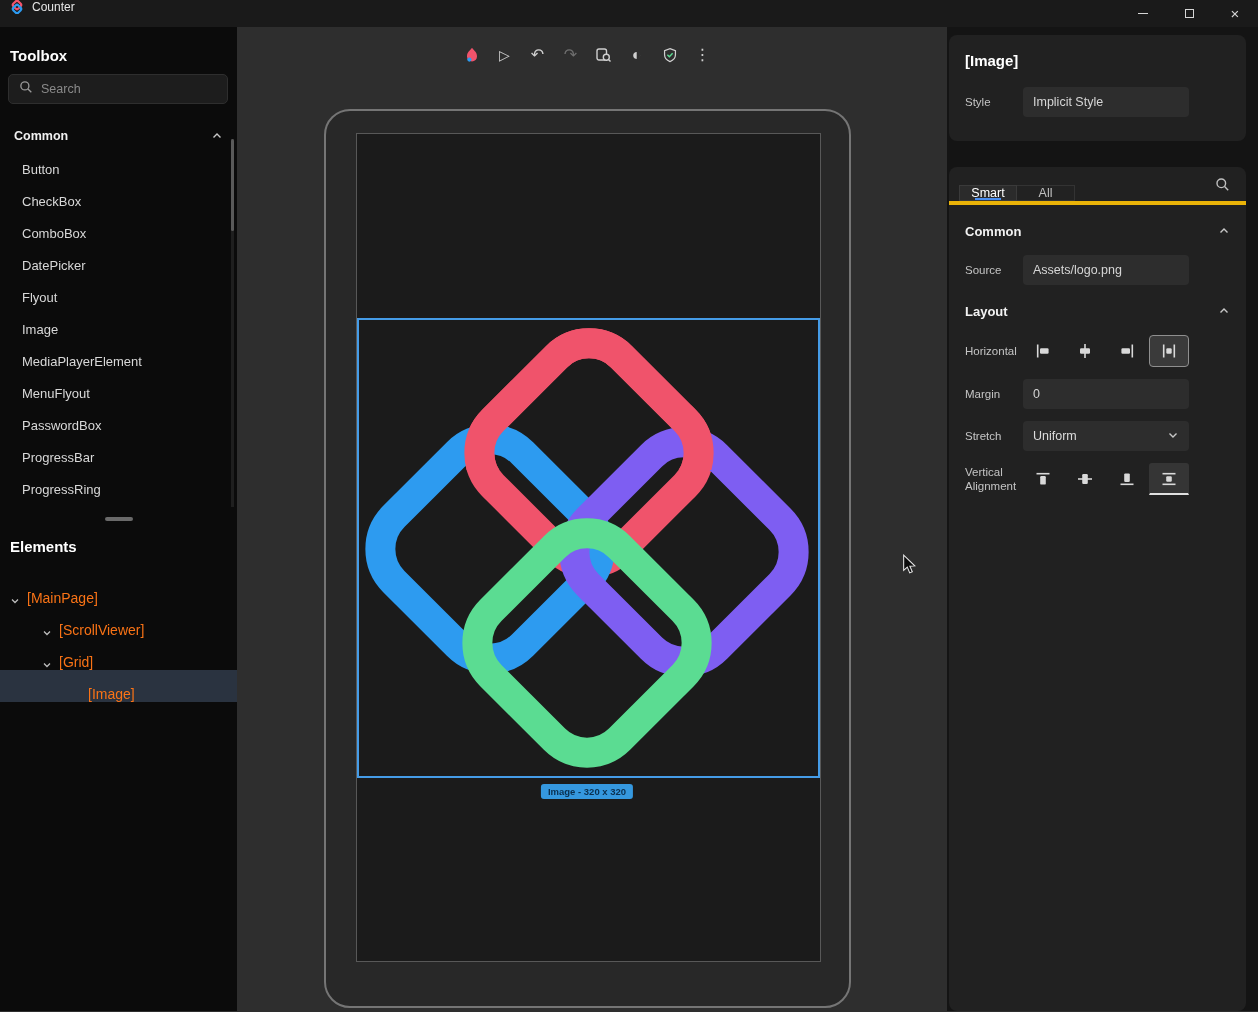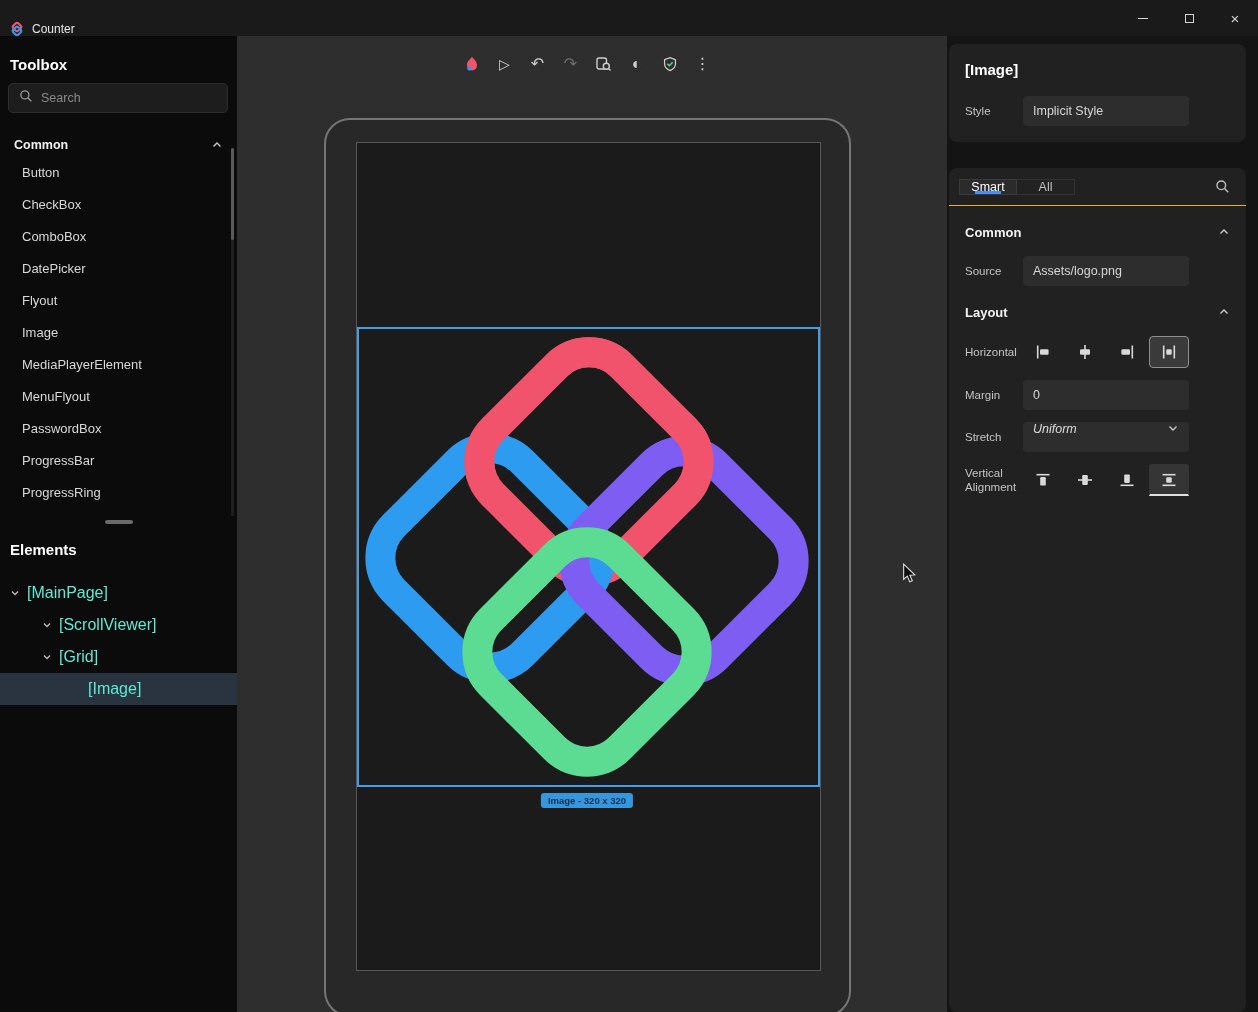--- a/index.html
+++ b/index.html
@@ -2,44 +2,44 @@
 <html><head>
 <meta charset="utf-8">
 <style>
   * { box-sizing: border-box; margin: 0; padding: 0; }
   html,body { width:1258px; height:1012px; overflow:hidden; }
   body {
     font-family: "Liberation Sans", "DejaVu Sans", sans-serif;
     background:#2e2e2e; color:#ddd; position:relative;
   }
   
-  .titlebar { height:36px; background:#1a1a1a; display:flex; align-items:flex-end; }
+  .titlebar { height:27px; background:#1a1a1a; display:flex; align-items:flex-start; }
   .app-icon { margin:0 8px 0 10px; display:flex; }
   .win-title { font-size:12px; color:#e6e6e6; }
   .win-controls { margin-left:auto; display:flex; height:100%; }
   .win-btn { width:46px; height:100%; display:flex; align-items:center; justify-content:center; color:#d6d6d6; font-size:15px; }
   .min-line { width:10px; height:1px; background:#d6d6d6; display:block; }
   .max-box { width:9px; height:9px; border:1px solid #d6d6d6; display:block; }
   
   .main { display:flex; height:984px; }
   
   .left-panel { width:237px; flex:none; background:#0b0b0b; position:relative; }
   .panel-heading { font-size:15px; font-weight:bold; color:#fff; padding:20px 16px 0 10px; line-height:18px; }
   .search-box { margin:9px 9px 10px 8px; height:30px; background:#1d1d1d; border:1px solid #2e2e2e; border-radius:5px; display:flex; align-items:center; padding:0 10px; gap:8px; }
   .search-box input { flex:1; background:transparent; border:none; outline:none; color:#ddd; font-size:12.5px; }
   .search-box input::placeholder { color:#8a8a8a; }
   .section-row { margin:20px 14px 0 14px; height:24px; display:flex; justify-content:space-between; align-items:center; font-size:12.5px; font-weight:bold; color:#f0f0f0; }
-  .tb-list { }
+  .tb-list { margin-top:6px; }
   .tb-item { height:32px; line-height:32px; padding-left:22px; font-size:13px; color:#d8d8d8; }
   .tb-scroll-track { position:absolute; right:3px; top:112px; width:3px; height:368px; background:#1f1f1f; }
   .tb-scroll-thumb { position:absolute; top:0; left:0; width:3px; height:92px; background:#5a5a5a; border-radius:2px; }
   .splitter { margin-top:8px; height:10px; display:flex; align-items:center; justify-content:center; }
   .splitter .grip { width:28px; height:4px; border-radius:2px; background:#6a6a6a; }
   .elements-heading { font-size:15px; font-weight:bold; color:#fff; padding:14px 0 0 10px; line-height:18px; margin-bottom:18px; }
-  .tree-row { height:32px; display:flex; align-items:center; font-size:16px; color:#5eead4; width:100%; }
+  .tree-row { height:32px; display:flex; align-items:flex-end; font-size:14px; color:#f97316; width:100%; }
   .tree-row .chev { display:flex; margin-right:7px; color:#bdbdbd; }
   .tree-row.selected { background:#2a3340; }
   .d0{padding-left:10px}.d1{padding-left:42px}.d2{padding-left:42px}.d3{padding-left:58px}.d4{padding-left:88px}
   
   .canvas { width:710px; flex:none; position:relative; background:#2e2e2e; }
   .canvas-toolbar { position:absolute; top:16px; left:350px; transform:translateX(-50%); display:flex; align-items:center; gap:13px; }
   .tool-btn { width:20px; height:24px; display:flex; align-items:center; justify-content:center; color:#cfcfcf; }
   .glyph { font-size:16px; line-height:1; }
   .glyph.play { font-size:14px; }
   .glyph.dim { color:#6e6e6e; }
@@ -48,37 +48,37 @@
   .selection { position:absolute; left:0px; top:184px; width:463px; height:460px; border:2px solid #459ce7; }
   .selection svg { display:block; width:459px; height:456px; }
   .size-badge { position:absolute; left:350px; top:757px; transform:translateX(-50%); background:#3598df; color:#0a3050; font-size:9.5px; font-weight:bold; padding:2px 7px; border-radius:3px; white-space:nowrap; }
   .cursor { position:absolute; left:665px; top:527px; }
   
   .right-panel { width:311px; flex:none; background:#141414; position:relative; font-size:12.5px; }
   .card { background:#212121; border-radius:8px; margin:0 12px 0 2px; }
   .card1 { margin-top:8px; padding:16px 16px 16px; }
   .card1 .hdr { font-size:15px; font-weight:bold; color:#fff; line-height:20px; }
   .prop-row { display:flex; align-items:center; margin:12px 16px 0; }
-  .card1 .prop-row { margin:16px 0 0; }
+  .card1 .prop-row { margin:16px 0 8px; }
   .prop-label { width:52px; flex:none; font-size:11.5px; color:#c4c4c4; overflow-wrap:anywhere; line-height:14px; max-height:30px; overflow:hidden; }
   .prop-input { width:166px; height:30px; background:#2d2d2d; border:none; border-radius:4px; color:#d6d6d6; font-size:12.5px; padding:0 10px; margin-left:6px; outline:none; font-family:"Liberation Sans", sans-serif; }
   .card2 { margin-top:26px; min-height:844px; padding-bottom:20px; }
-  .tabs-row { display:flex; align-items:center; height:38px; padding:0 16px 0 10px; border-bottom:1px solid #eab308; }
+  .tabs-row { display:flex; align-items:flex-end; height:38px; padding:0 16px 0 10px; border-bottom:4px solid #eab308; }
   .tab { width:58px; display:flex; align-items:center; justify-content:center; font-size:12.5px; position:relative; }
   .tab-smart { background:#2b2b2b; color:#fff; border:1px solid #3a3a3a; }
   .tab-smart::after { content:""; position:absolute; bottom:0; left:50%; transform:translateX(-50%); width:26px; height:2.5px; background:#4a8ef0; }
   .tab-all { background:#222; color:#c0c0c0; border:1px solid #333; border-left:none; }
   .tabs-search { margin-left:auto; align-self:center; color:#c0c0c0; display:flex; }
   .sec-hdr { margin-top:14px; height:24px; padding:0 16px; display:flex; justify-content:space-between; align-items:center; font-size:13px; font-weight:bold; color:#f2f2f2; }
   .chev-up { color:#c8c8c8; display:flex; }
   .align-group { display:flex; gap:2px; margin-left:6px; }
   .align-btn { width:40px; height:32px; display:flex; align-items:center; justify-content:center; color:#d9d9d9; border-radius:4px; border:1px solid transparent; }
   .align-btn.sel-h { background:#3a3a3a; border:1px solid #8f8f8f; }
   .align-btn.sel-v { background:#353535; border-radius:3px 3px 0 0; border-bottom:2px solid #e0e0e0; }
-  .select-box { width:166px; height:30px; margin-left:6px; background:#2d2d2d; border-radius:4px; display:flex; align-items:flex-start; justify-content:space-between; padding:0 10px; color:#dcdcdc;font-style:italic; }
+  .select-box { width:166px; height:30px; margin-left:6px; background:#2d2d2d; border-radius:4px; display:flex; align-items:center; justify-content:space-between; padding:0 10px; color:#dcdcdc; }
 </style>
 </head>
 <body>
 
 <div class="titlebar">
   <span class="app-icon">
     <svg width="14" height="14" viewBox="0 0 14 14">
       <rect x="3.5" y="1.5" width="7" height="7" rx="2" fill="none" stroke-width="2.2" transform="rotate(45 7 5)" stroke="#f0536b"></rect>
       <rect x="3.5" y="5.5" width="7" height="7" rx="2" fill="none" stroke-width="2.2" transform="rotate(45 7 9)" stroke="#2d9bf0"></rect>
     </svg>

